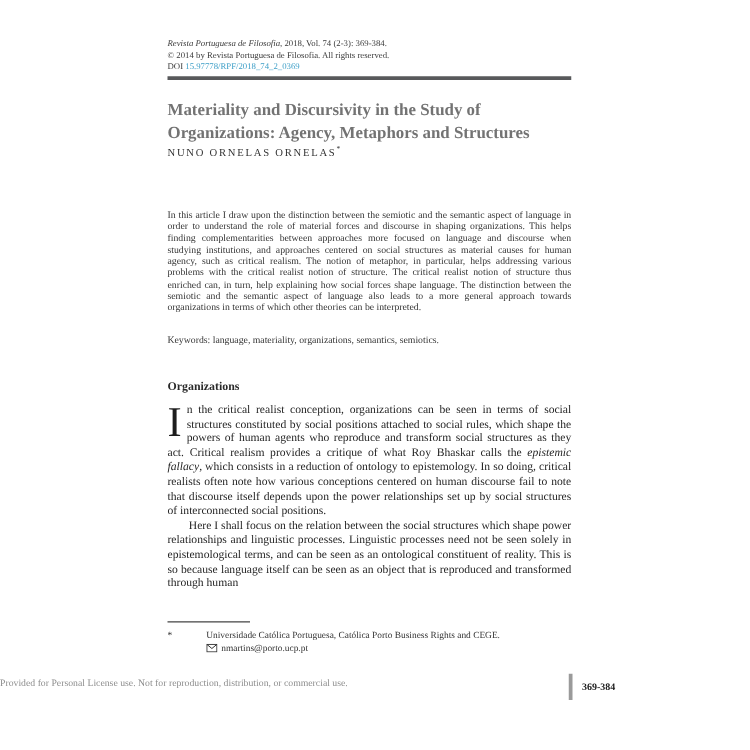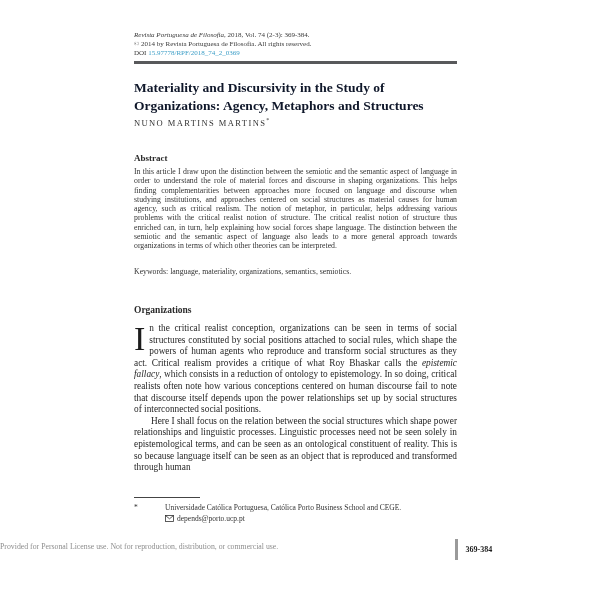--- a/index.html
+++ b/index.html
@@ -12,21 +12,21 @@
   .page{position:relative;width:600px;height:476px;background:#fff;}
   .col{position:absolute;left:134px;width:323px;}
 
   
   .jheader{top:31px;font-size:7px;line-height:9.2px;color:#3a3a3a;}
   .jheader .it{font-style:italic;}
   .doi-link{color:#3c9ec7;text-decoration:none;cursor:pointer;}
   .thick-rule{top:61px;height:2.5px;background:#58595b;border:none;margin:0;}
 
   
-  .title{top:79px;font-size:13.5px;line-height:17.5px;font-weight:bold;color:#0f172a;}
+  .title{top:79px;font-size:13.5px;line-height:17.5px;font-weight:bold;color:#737373;}
   .author{top:117px;font-size:8.5px;letter-spacing:1.4px;color:#333;}
   .author sup{font-size:6px;letter-spacing:0;}
 
   
   .abs-head{top:153px;font-size:9px;font-weight:bold;}
   .abs-body{top:167px;font-size:7.8px;line-height:9.3px;text-align:justify;color:#333;}
   .keywords{top:267px;font-size:7.8px;color:#333;}
 
   
   .intro-head{top:305px;font-size:9.5px;font-weight:bold;}
@@ -66,47 +66,46 @@
     <div>© 2014 by Revista Portuguesa de Filosofia. All rights reserved.</div>
     <div>
       <span>DOI </span><span class="doi-link">15.97778/RPF/2018_74_2_0369</span>
     </div>
   </div>
 
   <hr class="col abs-pos thick-rule">
 
   <h1 class="col abs-pos title" style="margin:0;">Materiality and Discursivity in the Study of Organizations: Agency, Metaphors and Structures</h1>
   <div class="col abs-pos author">
-    <span>NUNO MARTINS MARTINS</span><sup>*</sup>
+    <span>NUNO ORNELAS ORNELAS</span><sup>*</sup>
   </div>
 
-  <div class="col abs-pos abs-head">Abstract</div>
   <p class="col abs-pos abs-body" style="margin:0;">In this article I draw upon the distinction between the semiotic and the semantic aspect of language in order to understand the role of material forces and discourse in shaping organizations. This helps finding complementarities between approaches more focused on language and discourse when studying institutions, and approaches centered on social structures as material causes for human agency, such as critical realism. The notion of metaphor, in particular, helps addressing various problems with the critical realist notion of structure. The critical realist notion of structure thus enriched can, in turn, help explaining how social forces shape language. The distinction between the semiotic and the semantic aspect of language also leads to a more general approach towards organizations in terms of which other theories can be interpreted.</p>
   <div class="col abs-pos keywords">Keywords: language, materiality, organizations, semantics, semiotics.</div>
 
   <div class="col abs-pos intro-head">Organizations</div>
   <div class="col abs-pos bodywrap">
     <p class="body-par">
       <span class="dropcap">I</span><span>n the critical realist conception, organizations can be seen in terms of social structures constituted by social positions attached to social rules, which shape the powers of human agents who reproduce and transform social structures as they act. Critical realism provides a critique of what Roy Bhaskar calls the </span><span class="em">epistemic fallacy</span><span>, which consists in a reduction of ontology to epistemology. In so doing, critical realists often note how various conceptions centered on human discourse fail to note that discourse itself depends upon the power relationships set up by social structures of interconnected social positions.</span>
     </p>
     <p class="body-par par2">Here I shall focus on the relation between the social structures which shape power relationships and linguistic processes. Linguistic processes need not be seen solely in epistemological terms, and can be seen as an ontological constituent of reality. This is so because language itself can be seen as an object that is reproduced and transformed through human</p>
   </div>
 
   <hr class="col abs-pos fn-rule">
   <div class="col abs-pos footnote">
     <div class="fn-row">
       <span class="fn-sym">*</span>
-      <div>Universidade Católica Portuguesa, Católica Porto Business School and CEGE.</div>
+      <div>Universidade Católica Portuguesa, Católica Porto Business Rights and CEGE.</div>
       <div>
         <span class="mail-icon">
           <svg width="9" height="7" viewBox="0 0 9 7">
               <rect x="0.5" y="0.5" width="8" height="6" fill="none" stroke="#333" stroke-width="0.8"></rect>
               <path d="M0.5,0.5 L4.5,3.8 L8.5,0.5" fill="none" stroke="#333" stroke-width="0.8"></path>
             </svg>
-        </span><span>depends@porto.ucp.pt</span>
+        </span><span>nmartins@porto.ucp.pt</span>
       </div>
     </div>
   </div>
 
   <div class="badge">
     <div class="badge-bar"></div>
     <div class="badge-text">369-384</div>
   </div>
 
   <div class="pfooter">

